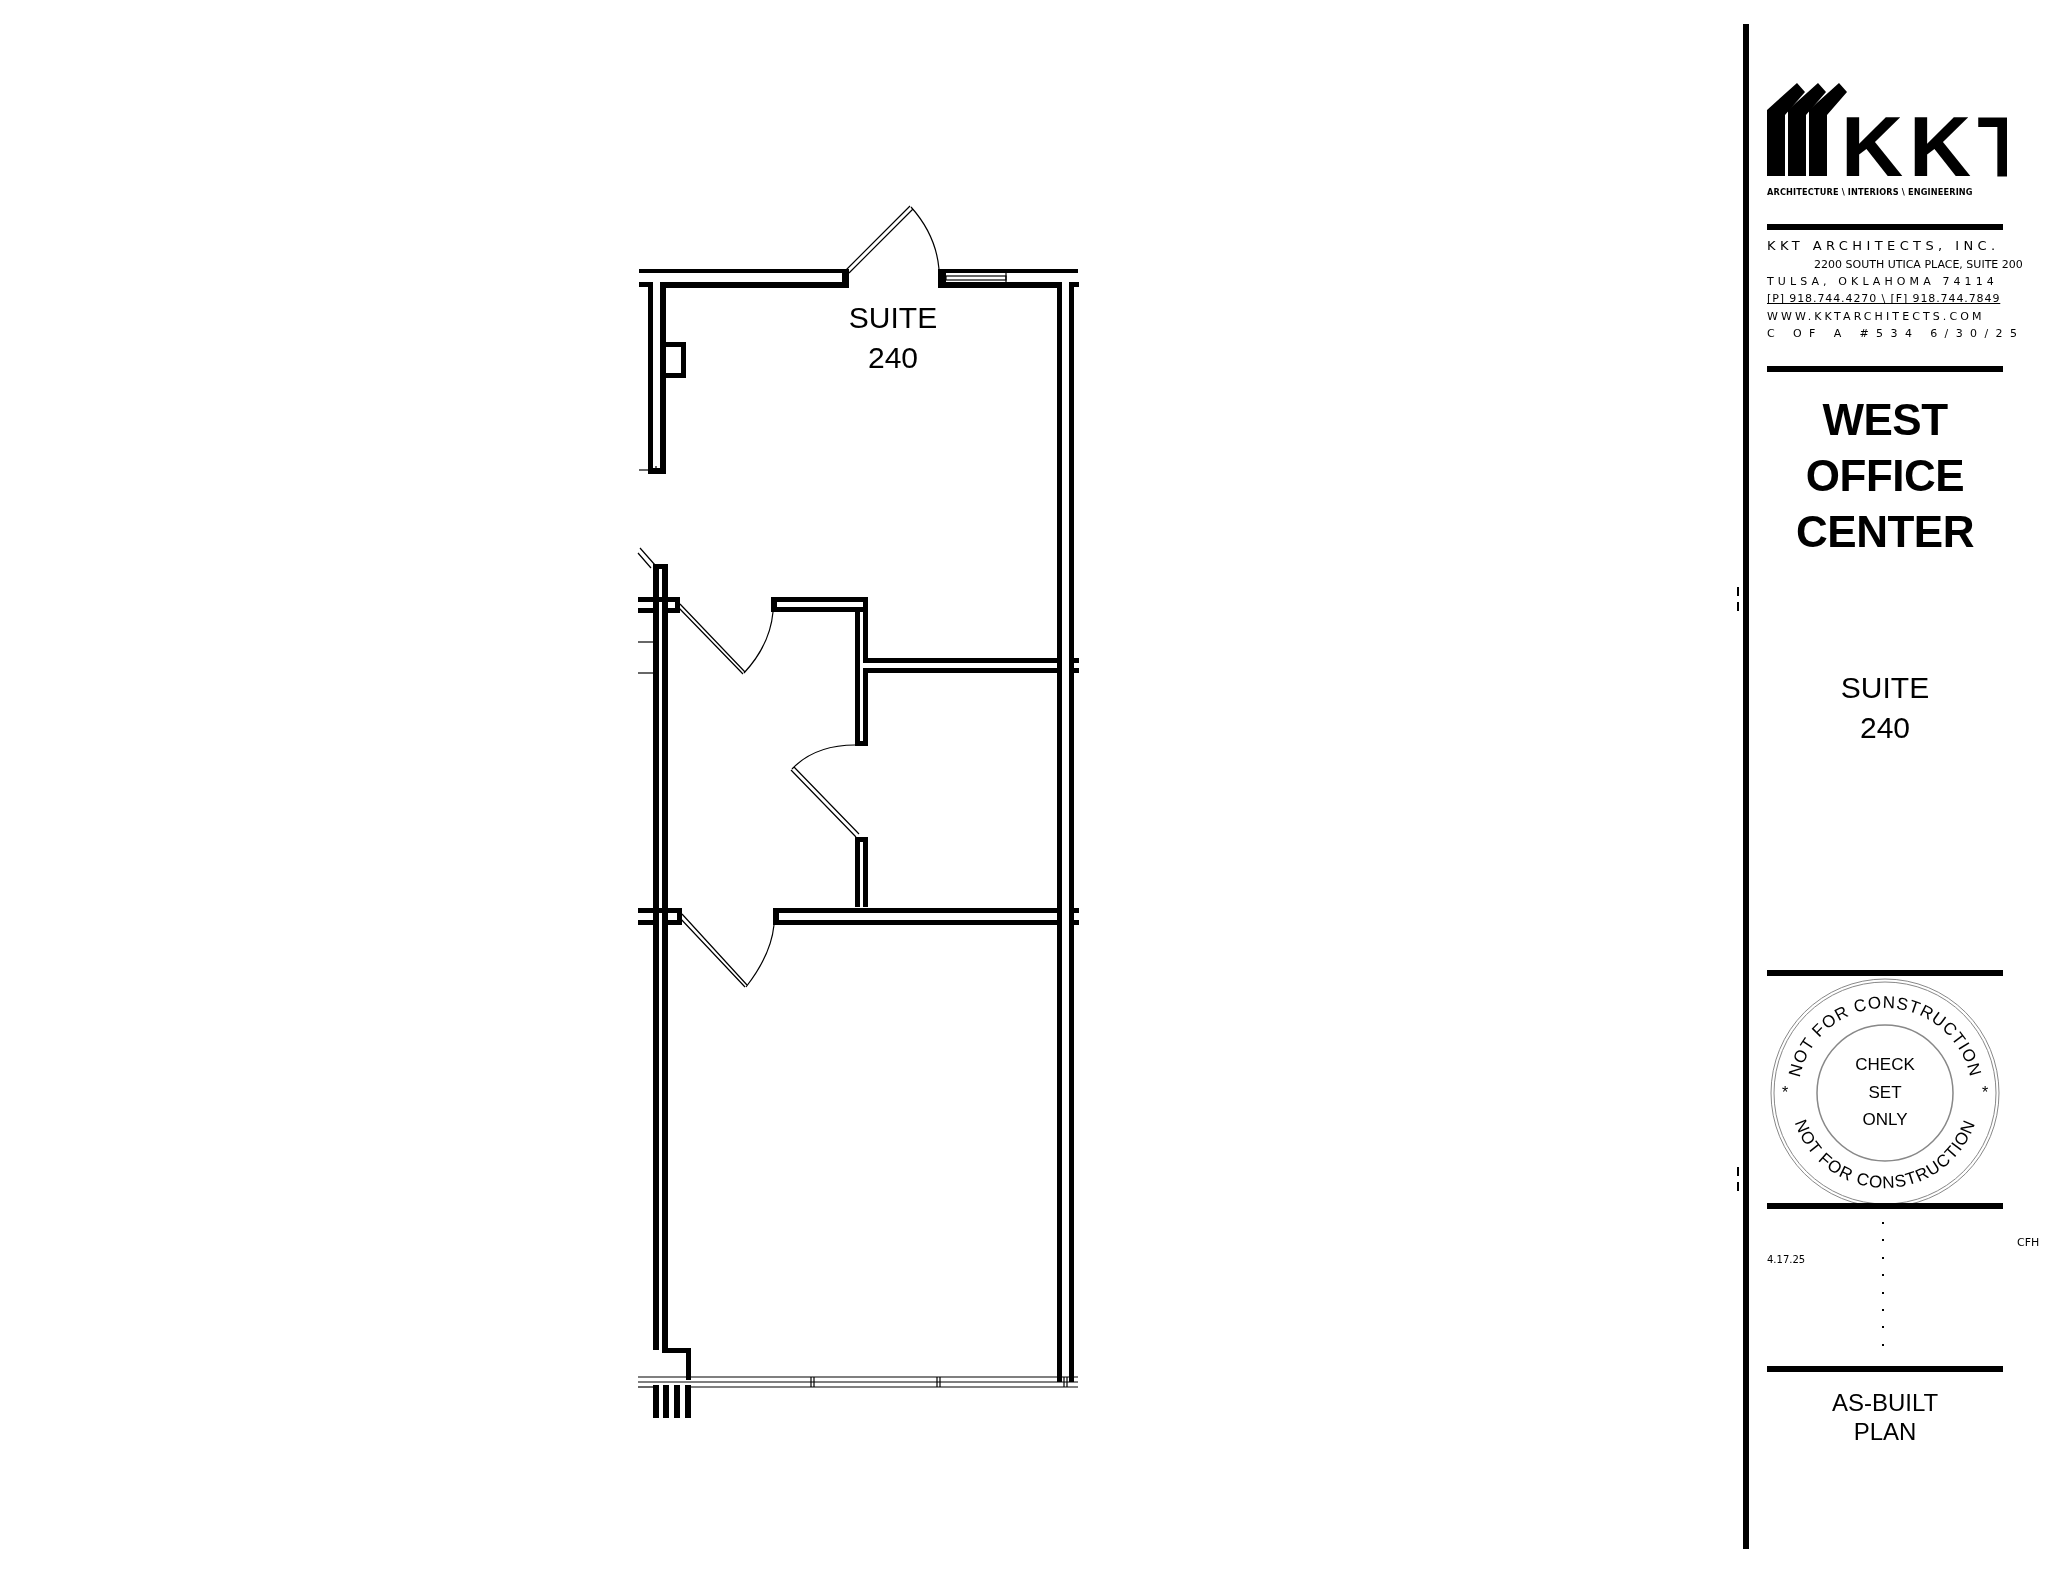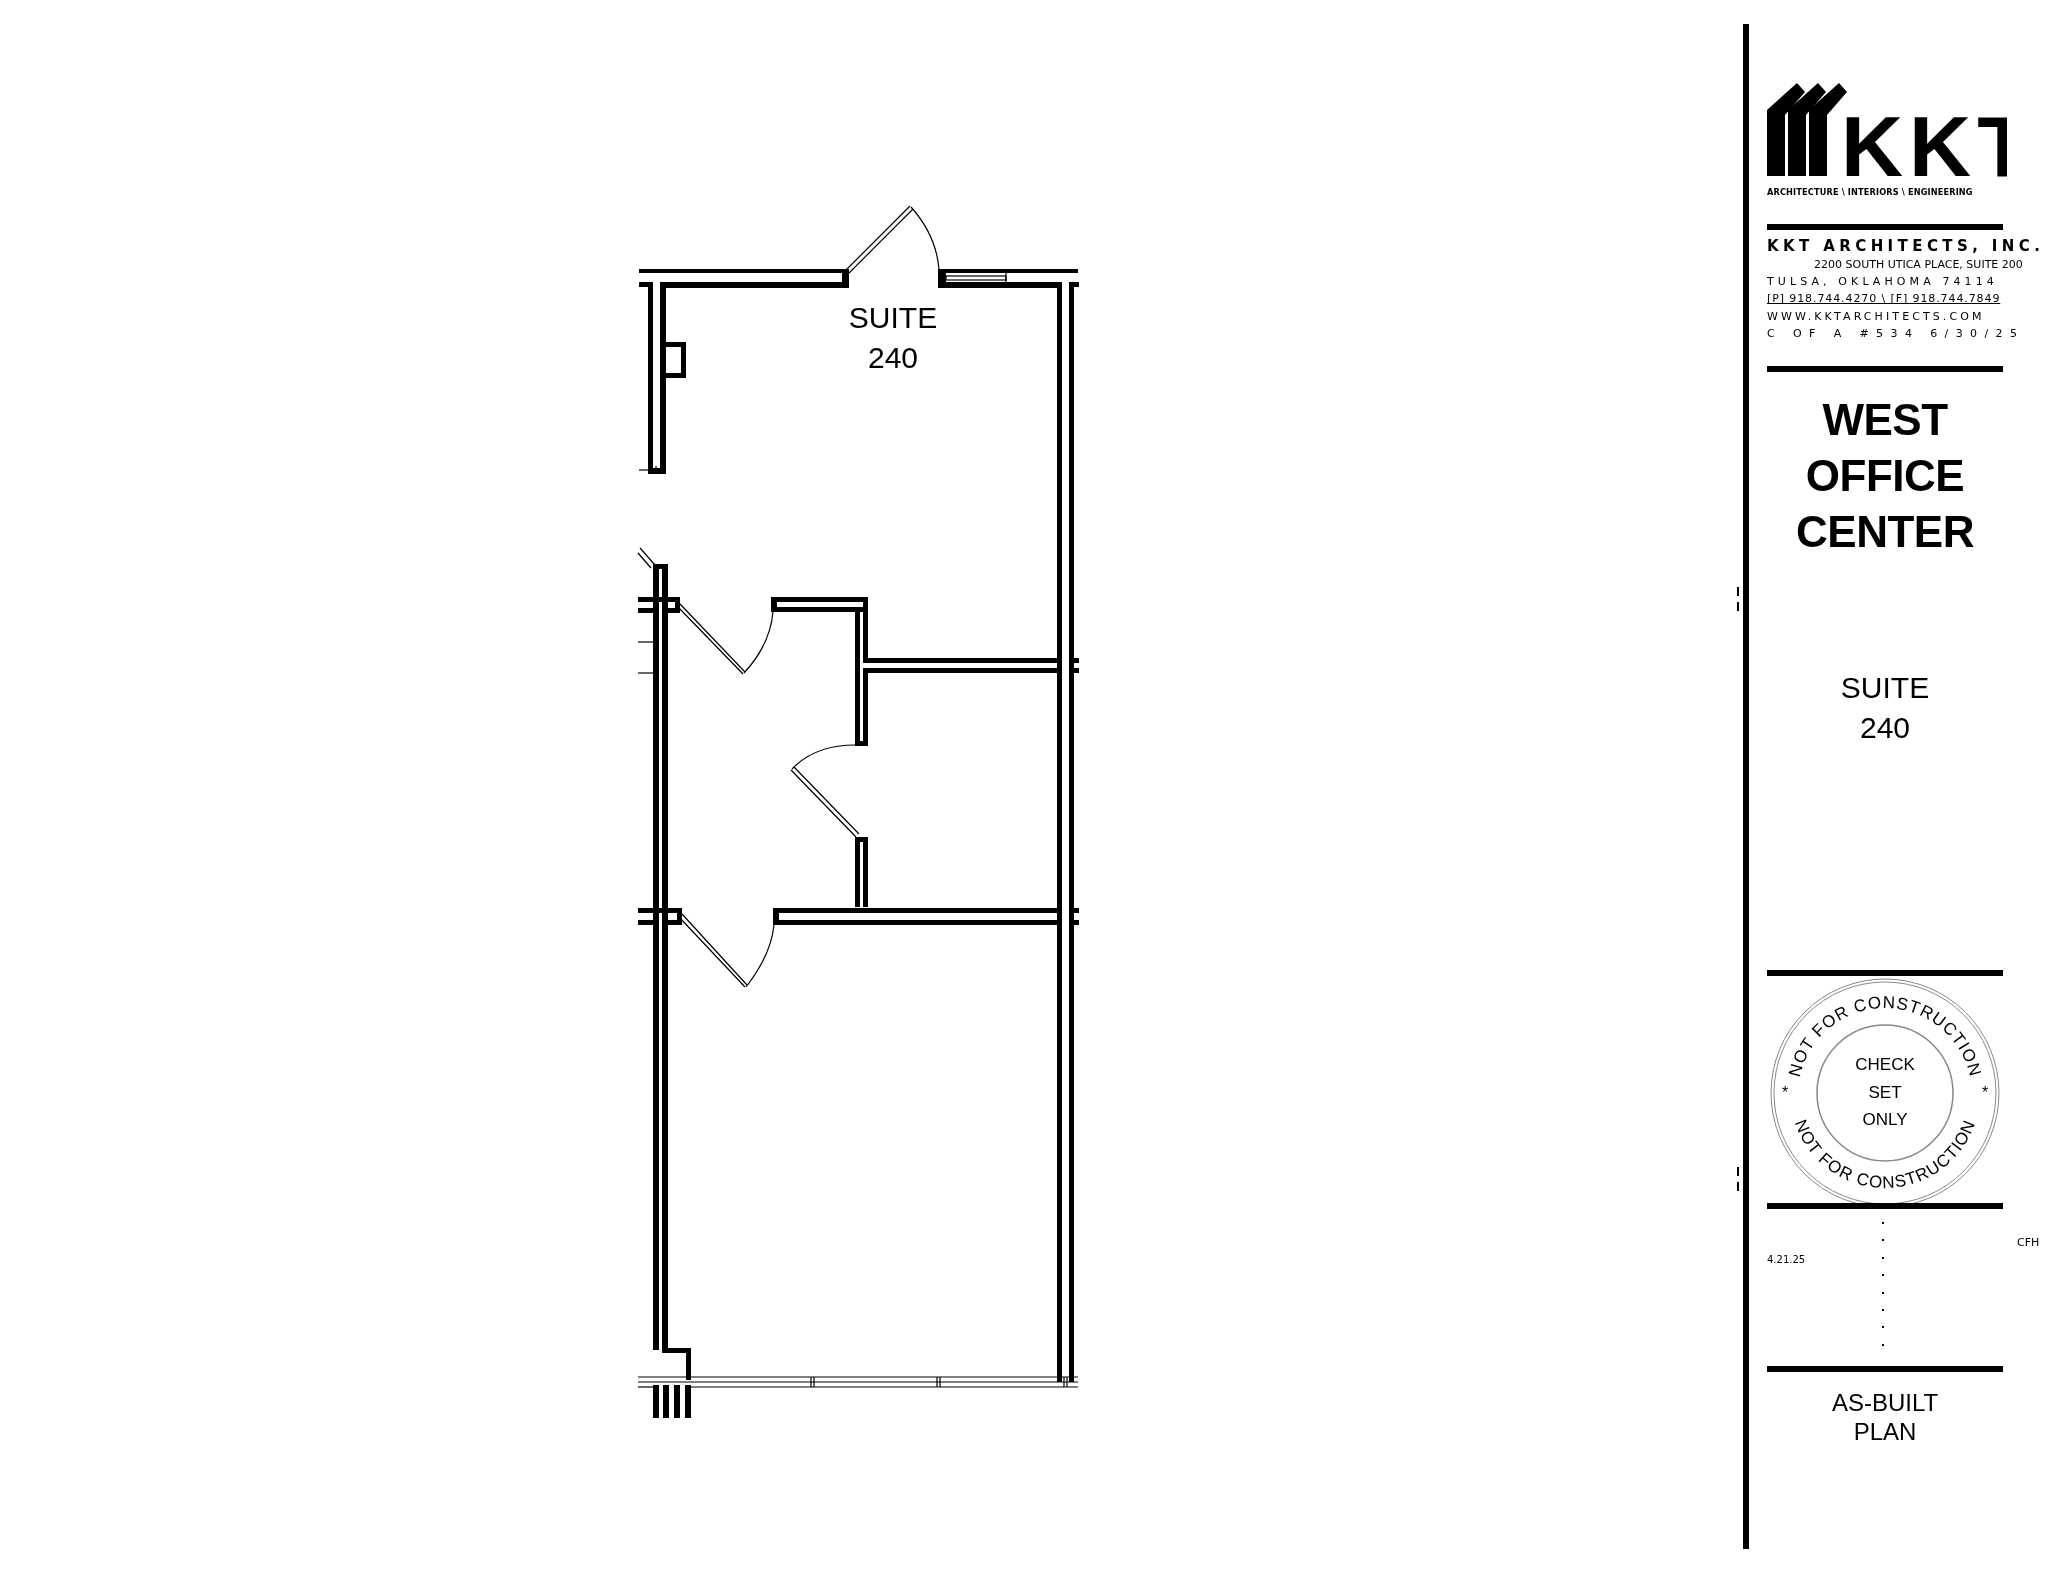--- a/index.html
+++ b/index.html
@@ -7,21 +7,21 @@
     .plan { position: absolute; left: 0; top: 0; width: 1720px; height: 1583px; }
     .sheet-border { position: absolute; left: 1743px; top: 24px; width: 6px; height: 1525px; background: #000; }
     .tick { position: absolute; width: 2px; height: 9px; background: #000; }
     .title-block { position: absolute; left: 1765px; top: 0; width: 240px; height: 1583px; }
     .rule { position: absolute; left: 2px; width: 236px; height: 6px; background: #000; }
 
     .logo { position: absolute; left: 2px; top: 65px; width: 240px; height: 140px; }
     .logo-tag { position: absolute; left: 2px; top: 187px; width: 240px; font-size: 8.2px; font-weight: bold; letter-spacing: 0.15px; white-space: nowrap; }
 
     .firm { position: absolute; left: 2px; top: 236px; width: 240px; }
-    .firm-name { font-size: 15px; font-weight: bold; letter-spacing: 4.4px; white-space: nowrap; line-height: 20px; }
+    .firm-name { font-size: 13px; font-weight: normal; letter-spacing: 4.4px; white-space: nowrap; line-height: 20px; }
     .firm-line { font-size: 11px; line-height: 17.2px; white-space: nowrap; }
     .firm-line.sp1 { letter-spacing: 0px; margin-left: 47px; }
     .firm-line.sp2 { letter-spacing: 4.1px; }
     .firm-line.sp3 { letter-spacing: 0.9px; text-decoration: underline; }
     .firm-line.sp4 { letter-spacing: 3.1px; }
     .firm-line.sp5 { letter-spacing: 7.4px; }
 
     .project-title { position: absolute; left: 0; top: 392px; width: 240px; text-align: center; font-size: 44px; font-weight: bold; line-height: 56px; font-family: "Liberation Sans", sans-serif; letter-spacing: -0.5px; }
     .project-title div { white-space: nowrap; }
 
@@ -214,21 +214,21 @@
     </text>
     <text x="25" y="123" font-family="Liberation Sans, sans-serif" font-size="16" text-anchor="middle">*</text>
     <text x="225" y="123" font-family="Liberation Sans, sans-serif" font-size="16" text-anchor="middle">*</text>
     <text x="125" y="95" font-family="Liberation Sans, sans-serif" font-size="17" text-anchor="middle">CHECK</text>
     <text x="125" y="123" font-family="Liberation Sans, sans-serif" font-size="17" text-anchor="middle">SET</text>
     <text x="125" y="150" font-family="Liberation Sans, sans-serif" font-size="17" text-anchor="middle">ONLY</text>
   </svg>
 
   <div class="rule" style="top:1203px;"></div>
 
-  <div class="rev-date">4.21.25</div>
+  <div class="rev-date">4.17.25</div>
   <div class="rev-init">CFH</div>
   <div class="rev-dots">
     <span></span>
       <span></span>
       <span></span>
       <span></span>
       <span></span>
       <span></span>
       <span></span>
       <span></span>

